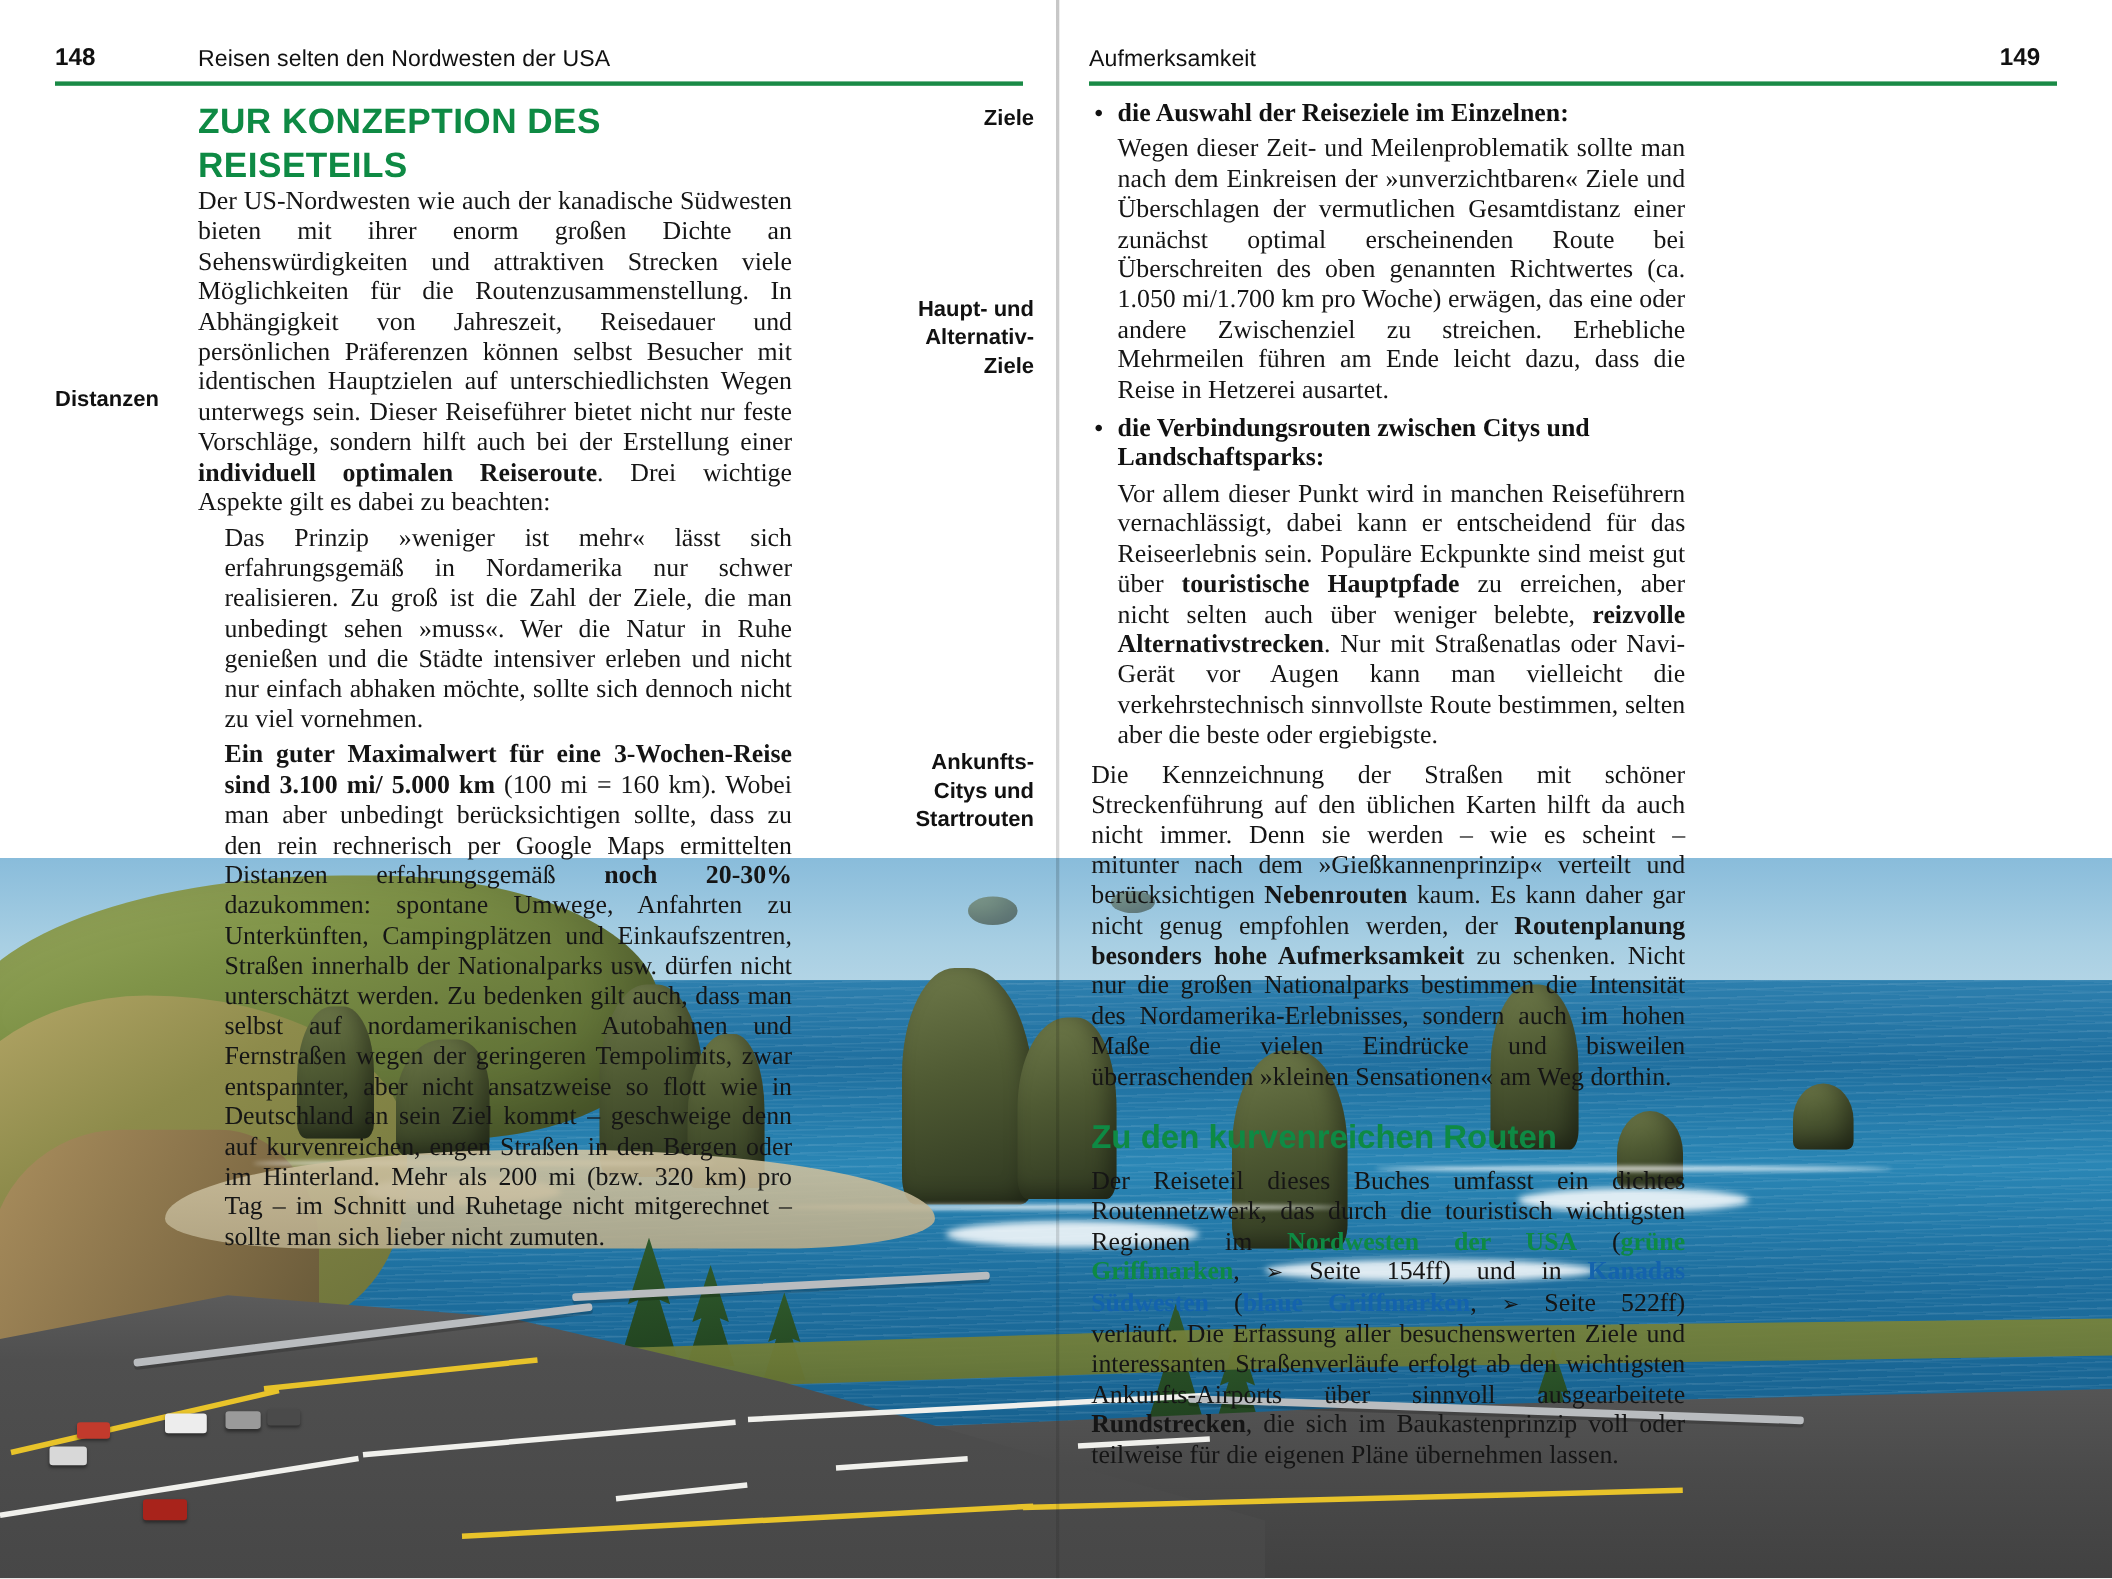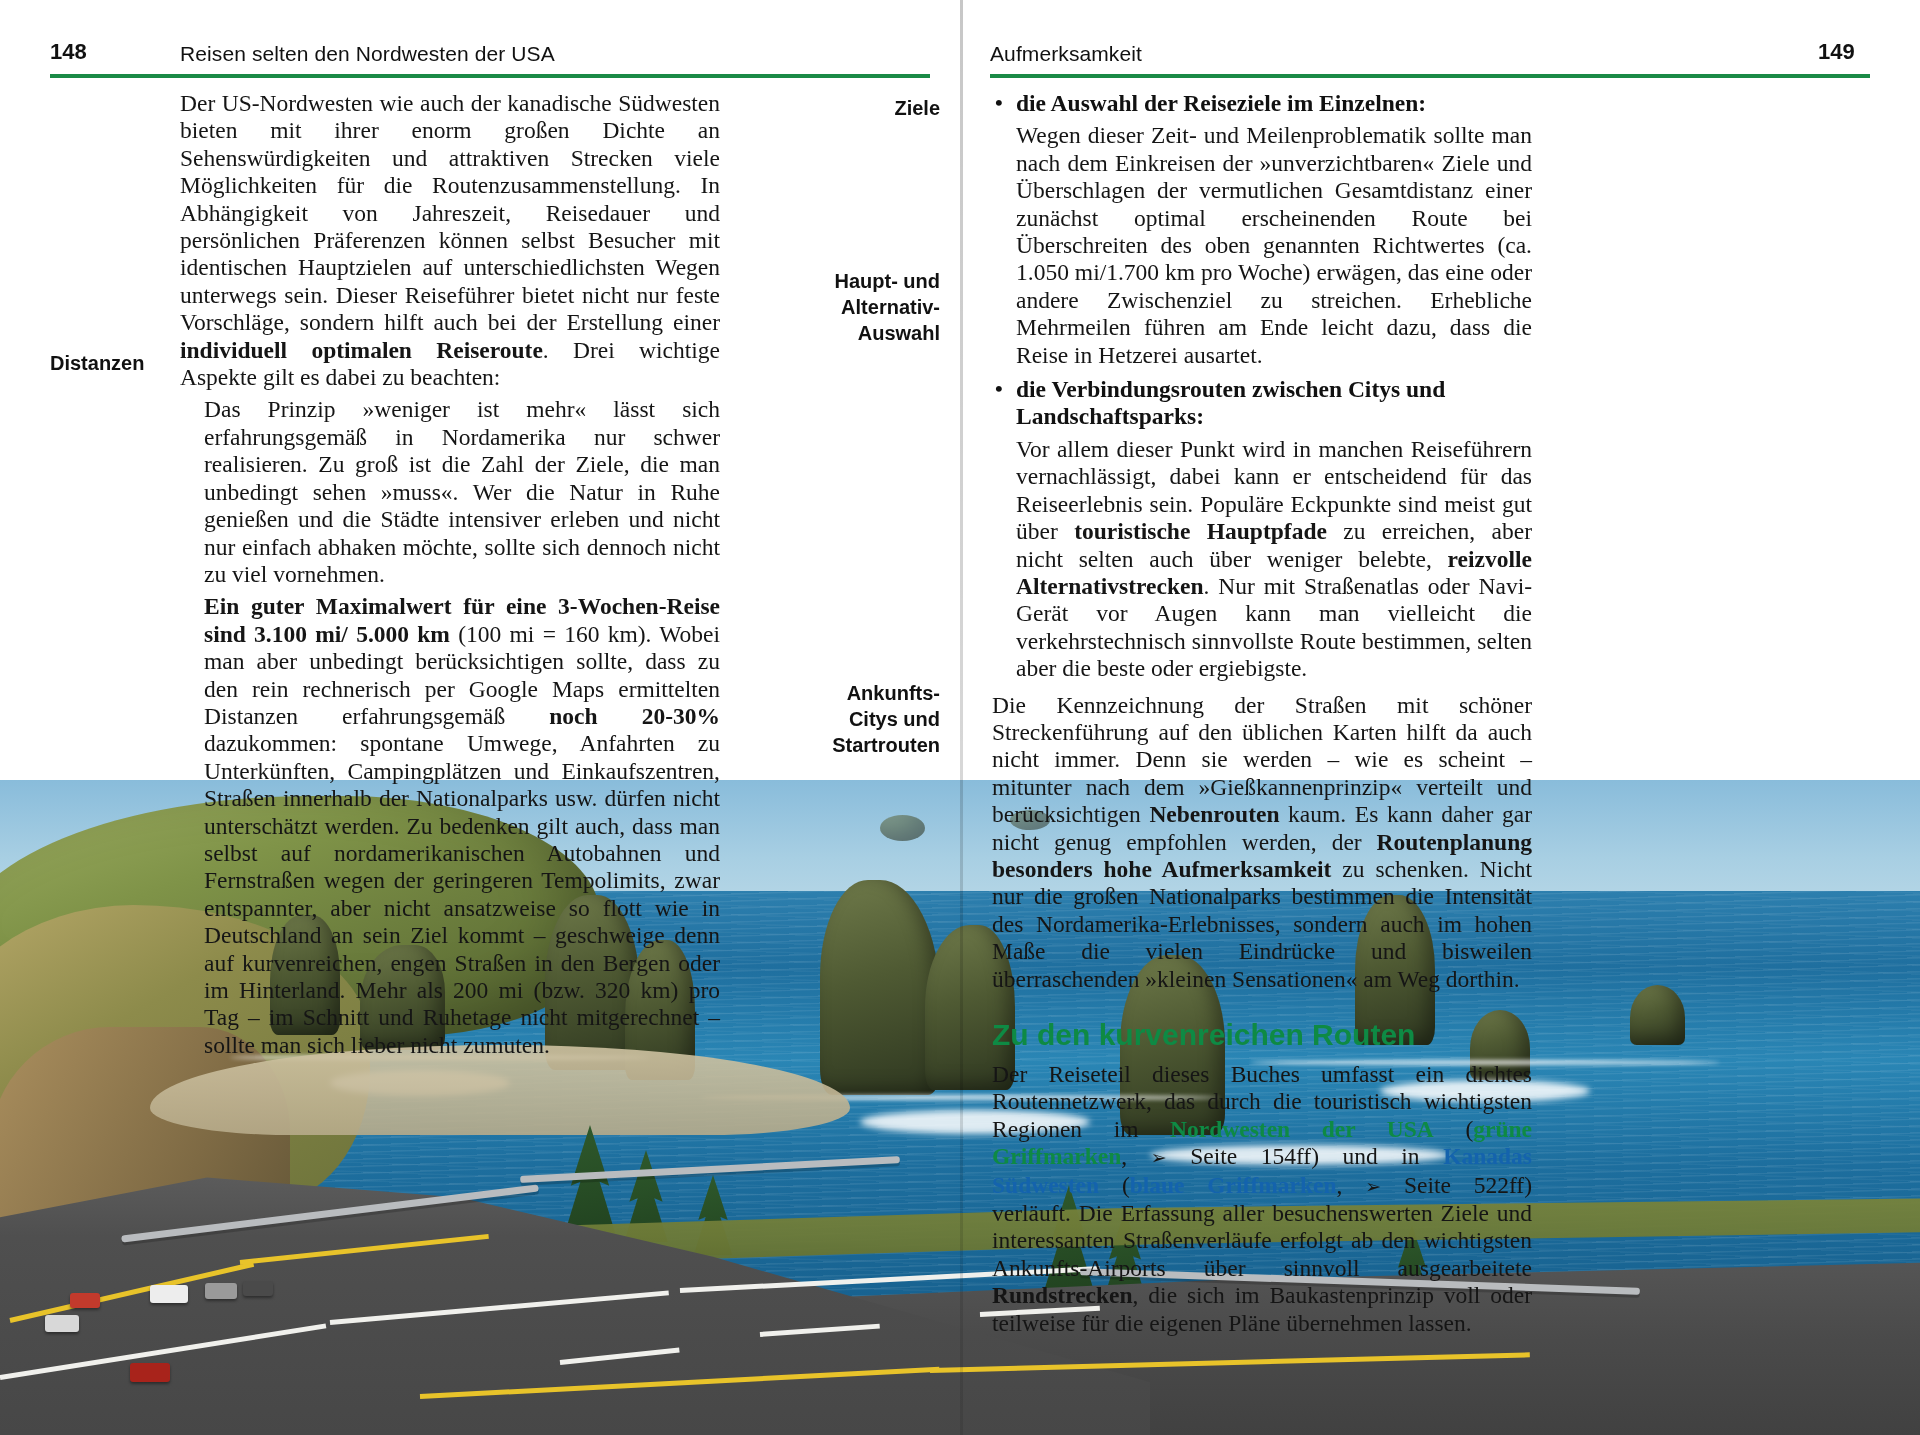--- a/index.html
+++ b/index.html
@@ -247,20 +247,21 @@
   </div>
 
   <div class="pagetop"></div>
   <div class="spine"></div>
 
   <div class="rh rh-num" style="left:50px;top:39px;">148</div>
   <div class="rh rh-txt" style="left:180px;top:42px;">Reisen selten den Nordwesten der USA</div>
   <div class="rule" style="left:50px;top:74px;width:880px;"></div>
 
   <div class="col" style="left:180px;top:90px;width:540px;">
+    <h1 class="kicker">ZUR KONZEPTION DES REISETEILS</h1>
 
     <p class="body"><span>Der US-Nordwesten wie auch der kanadische Südwesten bieten mit ihrer enorm großen Dichte an Sehenswürdigkeiten und attraktiven Strecken viele Möglichkeiten für die Routenzusammenstellung. In Abhängigkeit von Jahreszeit, Reisedauer und persönlichen Präferenzen können selbst Besucher mit identischen Hauptzielen auf unterschiedlichsten Wegen unterwegs sein. Dieser Reiseführer bietet nicht nur feste Vorschläge, sondern hilft auch bei der Erstellung einer </span><b>individuell optimalen Reiseroute</b><span>. Drei wichtige Aspekte gilt es dabei zu beachten:</span></p>
 
 
     <p class="body indent" style="margin-top:5px;">Das Prinzip »weniger ist mehr« lässt sich erfahrungsgemäß in Nordamerika nur schwer realisieren. Zu groß ist die Zahl der Ziele, die man unbedingt sehen »muss«. Wer die Natur in Ruhe genießen und die Städte intensiver erleben und nicht nur einfach abhaken möchte, sollte sich dennoch nicht zu viel vornehmen.</p>
 
     <p class="body indent" style="margin-top:5px;"><b>Ein guter Maximalwert für eine 3-Wochen-Reise sind 3.100 mi/ 5.000 km</b><span> (100 mi = 160 km). Wobei man aber unbedingt berücksichtigen sollte, dass zu den rein rechnerisch per Google Maps ermittelten Distanzen erfahrungsgemäß </span><b>noch 20-30%</b><span> dazukommen: spontane Umwege, Anfahrten zu Unterkünften, Campingplätzen und Einkaufszentren, Straßen innerhalb der Nationalparks usw. dürfen nicht unterschätzt werden. Zu bedenken gilt auch, dass man selbst auf nordamerikanischen Autobahnen und Fernstraßen wegen der geringeren Tempolimits, zwar entspannter, aber nicht ansatzweise so flott wie in Deutschland an sein Ziel kommt – geschweige denn auf kurvenreichen, engen Straßen in den Bergen oder im Hinterland. Mehr als 200 mi (bzw. 320 km) pro Tag – im Schnitt und Ruhetage nicht mitgerechnet – sollte man sich lieber nicht zumuten.</span></p>
   </div>
 
   <div class="margincol ml-left" style="left:50px;top:350px;width:125px;">Distanzen</div>
@@ -280,19 +281,19 @@
     <p class="body" style="margin-top:9px;"><span>Die Kennzeichnung der Straßen mit schöner Streckenführung auf den üblichen Karten hilft da auch nicht immer. Denn sie werden – wie es scheint – mitunter nach dem »Gießkannenprinzip« verteilt und berücksichtigen </span><b>Nebenrouten</b><span> kaum. Es kann daher gar nicht genug empfohlen werden, der </span><b>Routenplanung besonders hohe Aufmerksamkeit</b><span> zu schenken. Nicht nur die großen Nationalparks bestimmen die Intensität des Nordamerika-Erlebnisses, sondern auch im hohen Maße die vielen Eindrücke und bisweilen überraschenden »kleinen Sensationen« am Weg dorthin.</span></p>
 
     <h2 class="greenhead" style="margin-top:22px;">Zu den kurvenreichen Routen</h2>
 
     <p class="body"><span>Der Reiseteil dieses Buches umfasst ein dichtes Routennetzwerk, das durch die touristisch wichtigsten Regionen im </span><span class="glink">Nordwesten der USA</span><span> (</span><span class="glink">grüne Griffmarken</span><span>, </span><span class="arrow">➢</span><span> Seite 154ff) und in </span><span class="blink">Kanadas Südwesten</span><span> (</span><span class="blink">blaue Griffmarken</span><span>, </span><span class="arrow">➢</span><span> Seite 522ff) verläuft. Die Erfassung aller besuchenswerten Ziele und interessanten Straßenverläufe erfolgt ab den wichtigsten Ankunfts-Airports über sinnvoll ausgearbeitete </span><b>Rundstrecken</b><span>, die sich im Baukastenprinzip voll oder teilweise für die eigenen Pläne übernehmen lassen.</span></p>
   </div>
 
   <div class="margincol" style="left:820px;top:95px;width:120px;">Ziele</div>
   <div class="margincol" style="left:800px;top:268px;width:140px;white-space:pre-line;">Haupt- und
 Alternativ-
-Auswahl</div>
+Ziele</div>
   <div class="margincol" style="left:800px;top:680px;width:140px;white-space:pre-line;">Ankunfts-
 Citys und
 Startrouten</div>
 
 
 </div>
 
 </body></html>

